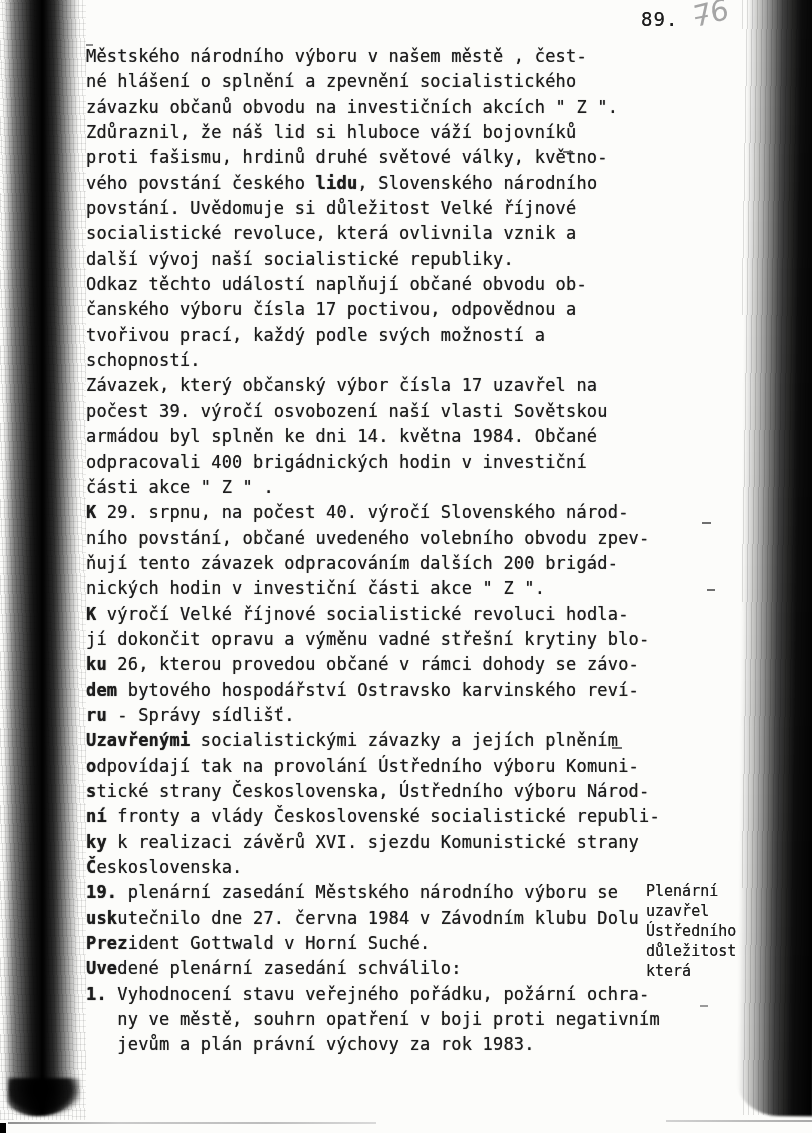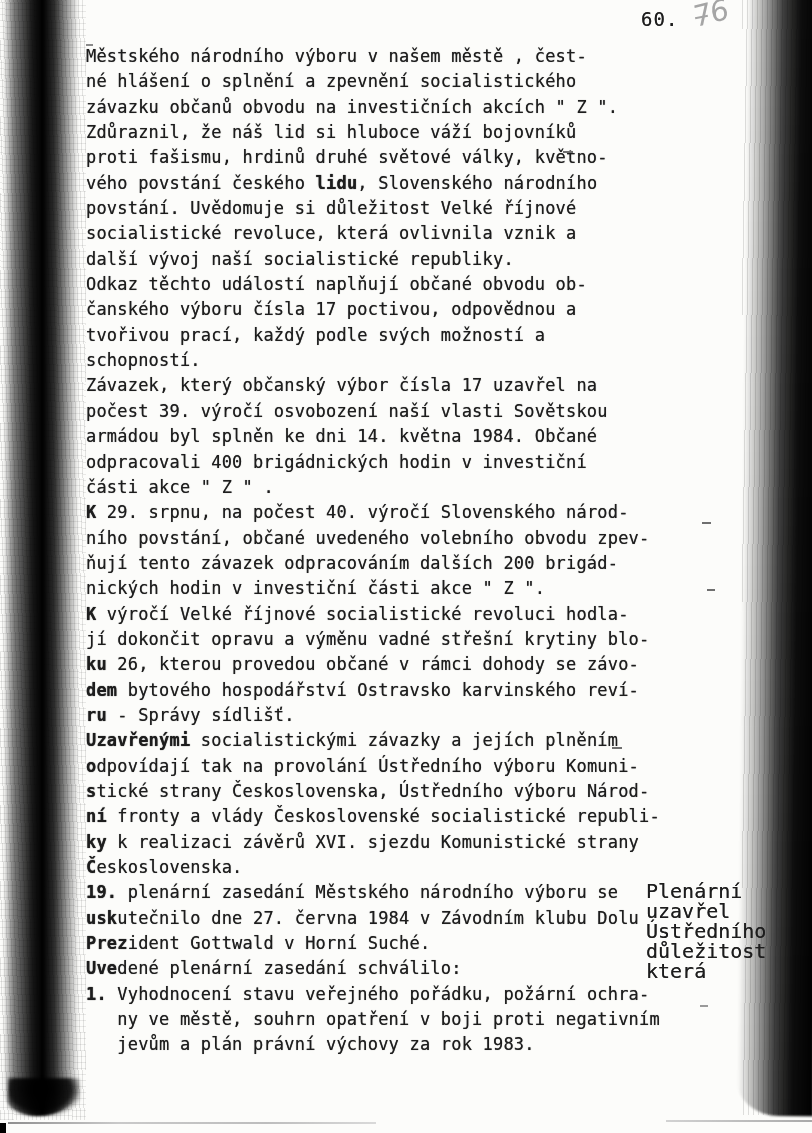--- a/index.html
+++ b/index.html
@@ -78,21 +78,21 @@
     color:var(--ink);
     white-space:pre;
     text-shadow:0 0 .7px rgba(25,25,25,.75);
   }
   .body-text .line{height:25.35px;}
   .body-text .gap{margin-top:0;}
   .b{font-weight:bold;text-shadow:0 0 1px rgba(10,10,10,.9);text-align:center;}
   
   .margin-note{
     position:absolute;left:646px;top:881px;
-    font-size:20px;line-height:20px;
+    font-size:15px;line-height:20px;
     color:var(--ink);
     white-space:pre;
     text-shadow:0 0 .6px rgba(25,25,25,.75);
   }
   
   .smudge{position:absolute;background:#6f6f6f;}
   .sm1{left:563px;top:151px;width:10px;height:2px;}
   .sm2{left:702px;top:522px;width:9px;height:2px;}
   .sm3{left:707px;top:589px;width:8px;height:2px;}
   .sm4{left:612px;top:747px;width:10px;height:2px;}
@@ -108,21 +108,21 @@
 <body>
 
 <div class="page">
 
   <div class="gutter-left"></div>
   <div class="gutter-left-foot"></div>
   <div class="gutter-grain"></div>
   <div class="gutter-right"></div>
   <div class="gutter-right-grain"></div>
 
-  <div class="typed-pagenum">60.</div>
+  <div class="typed-pagenum">89.</div>
 
   <div class="handwritten-num">76</div>
   <div class="hw-cross"></div>
 
   <div class="body-text"><div class="line"><span>Městského národního výboru v našem městě , čest-</span></div><div class="line"><span>né hlášení o splnění a zpevnění socialistického</span></div><div class="line"><span>závazku občanů obvodu na investičních akcích " Z ".</span></div><div class="line"><span>Zdůraznil, že náš lid si hluboce váží bojovníků</span></div><div class="line"><span>proti fašismu, hrdinů druhé světové války, květno-</span></div><div class="line"><span>vého povstání českého </span><span class="b">lidu</span><span>, Slovenského národního</span></div><div class="line"><span>povstání. Uvědomuje si důležitost Velké říjnové</span></div><div class="line"><span>socialistické revoluce, která ovlivnila vznik a</span></div><div class="line"><span>další vývoj naší socialistické republiky.</span></div><div class="line"><span>Odkaz těchto událostí naplňují občané obvodu ob-</span></div><div class="line"><span>čanského výboru čísla 17 poctivou, odpovědnou a</span></div><div class="line"><span>tvořivou prací, každý podle svých možností a</span></div><div class="line"><span>schopností.</span></div><div class="line"><span>Závazek, který občanský výbor čísla 17 uzavřel na</span></div><div class="line"><span>počest 39. výročí osvobození naší vlasti Sovětskou</span></div><div class="line"><span>armádou byl splněn ke dni 14. května 1984. Občané</span></div><div class="line"><span>odpracovali 400 brigádnických hodin v investiční</span></div><div class="line"><span>části akce " Z " .</span></div><div class="line"><span class="b">K</span><span> 29. srpnu, na počest 40. výročí Slovenského národ-</span></div><div class="line"><span>ního povstání, občané uvedeného volebního obvodu zpev-</span></div><div class="line"><span>ňují tento závazek odpracováním dalších 200 brigád-</span></div><div class="line"><span>nických hodin v investiční části akce " Z ".</span></div><div class="line"><span class="b">K</span><span> výročí Velké říjnové socialistické revoluci hodla-</span></div><div class="line"><span>jí dokončit opravu a výměnu vadné střešní krytiny blo-</span></div><div class="line"><span class="b">ku</span><span> 26, kterou provedou občané v rámci dohody se závo-</span></div><div class="line"><span class="b">dem</span><span> bytového hospodářství Ostravsko karvinského reví-</span></div><div class="line"><span class="b">ru</span><span> - Správy sídlišť.</span></div><div class="line"><span class="b">Uzavřenými</span><span> socialistickými závazky a jejích plněním</span></div><div class="line"><span class="b">o</span><span>dpovídají tak na provolání Ústředního výboru Komuni-</span></div><div class="line"><span class="b">s</span><span>tické strany Československa, Ústředního výboru Národ-</span></div><div class="line"><span class="b">ní</span><span> fronty a vlády Československé socialistické republi-</span></div><div class="line"><span class="b">ky</span><span> k realizaci závěrů XVI. sjezdu Komunistické strany</span></div><div class="line"><span class="b">Č</span><span>eskoslovenska.</span></div><div class="line gap"><span class="b">19.</span><span> plenární zasedání Městského národního výboru se</span></div><div class="line"><span class="b">usk</span><span>utečnilo dne 27. června 1984 v Závodním klubu Dolu</span></div><div class="line"><span class="b">Prez</span><span>ident Gottwald v Horní Suché.</span></div><div class="line"><span class="b">Uve</span><span>dené plenární zasedání schválilo:</span></div><div class="line"><span class="b">1.</span><span> Vyhodnocení stavu veřejného pořádku, požární ochra-</span></div><div class="line"><span>   ny ve městě, souhrn opatření v boji proti negativním</span></div><div class="line"><span>   jevům a plán právní výchovy za rok 1983.</span></div></div>
 
   <div class="margin-note"><div>Plenární</div><div>uzavřel</div><div>Ústředního</div><div>důležitost</div><div>která</div></div>
 
   <div class="smudge sm1"></div>
   <div class="smudge sm2"></div>

